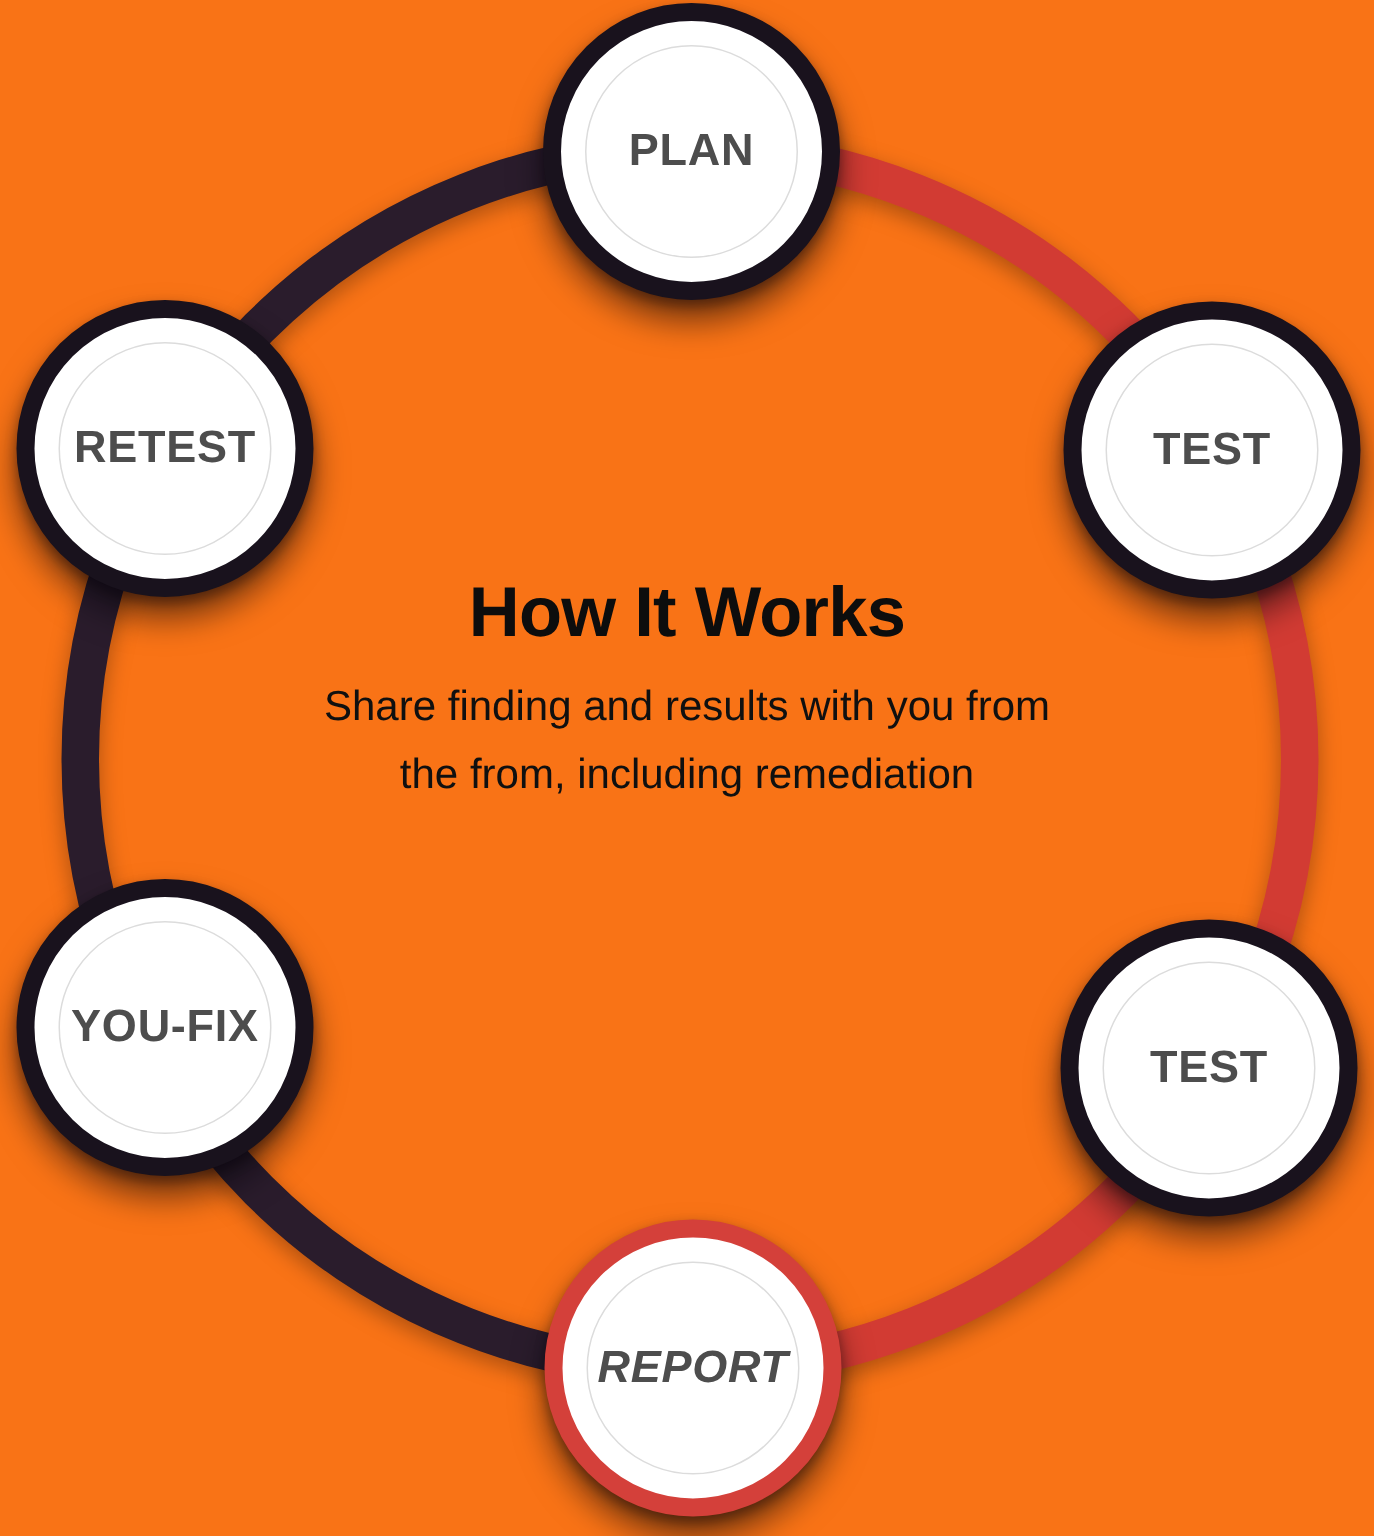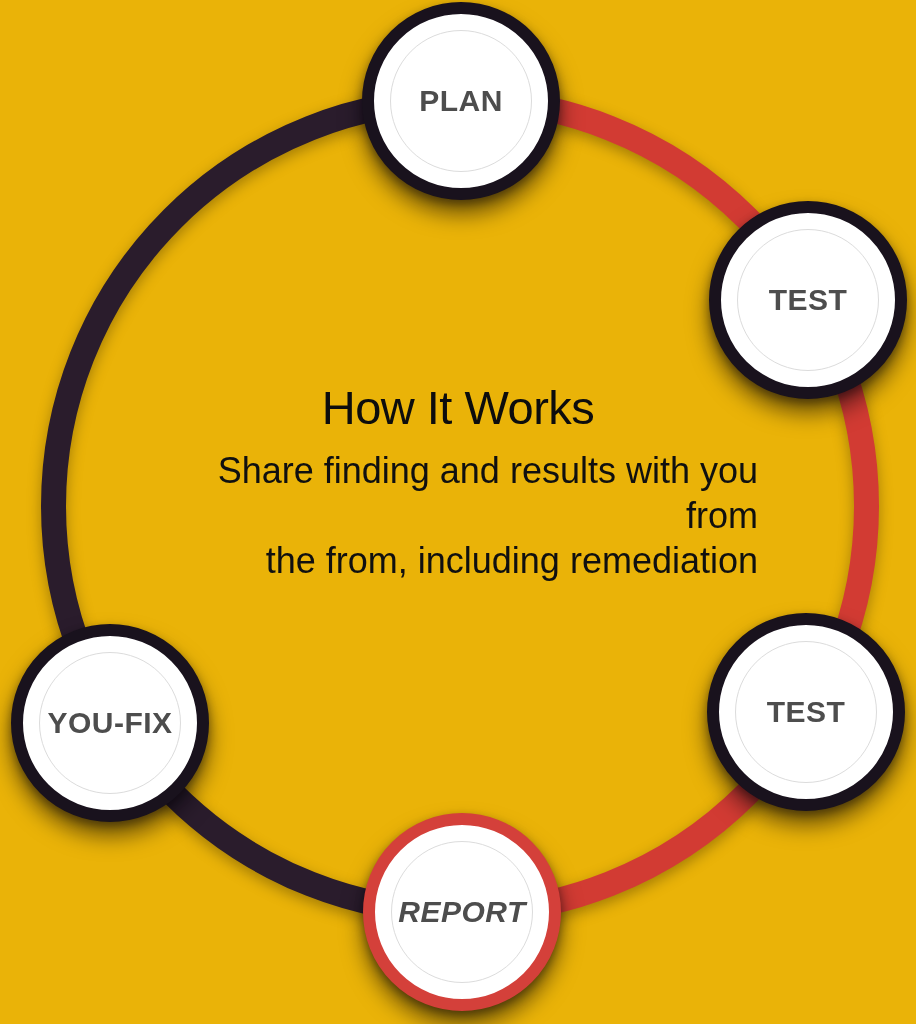--- a/index.html
+++ b/index.html
@@ -3,21 +3,21 @@
 <meta charset="utf-8">
 <style>
   html, body {
     margin: 0;
     padding: 0;
   }
   .stage {
     position: relative;
     width: 916px;
     height: 1024px;
-    background: #eab308;
+    background: #f97316;
     overflow: hidden;
     font-family: "Liberation Sans", sans-serif;
   }
   svg.ring {
     position: absolute;
     left: 0;
     top: 0;
     filter: drop-shadow(0 5px 7px rgba(0,0,0,0.30));
   }
   .node {
@@ -46,43 +46,42 @@
     color: #4D4D4D;
     position: relative;
   }
   .node.ring-red {
     border-color: #D4403A;
   }
   .node-plan    { left: 362px; top: 2px;   }
   .node-scope   { left: 709px; top: 201px; }
   .node-test    { left: 707px; top: 613px; }
   .node-report  { left: 363px; top: 813px; font-style: italic; }
-  .node-youfix  { left: 11px;  top: 624px; text-align: center; }
+  .node-youfix  { left: 11px;  top: 586px; text-align: center; }
   .node-retest  { left: 11px;  top: 200px; }
   .center-text {
     position: absolute;
     left: 158px;
     top: 384px;
     width: 600px;
     text-align: center;
   }
   .center-text h1 {
     margin: 0 0 17px 0;
     font-size: 47px;
     line-height: 1;
-    font-weight: 400;
+    font-weight: 700;
     color: #0D0D0D;
     letter-spacing: -0.5px;
   }
   .center-text .desc-line {
     display: block;
-    font-size: 36px;
+    font-size: 28px;
     line-height: 45px;
     color: #101010;
-    text-align: right;
   }
 </style>
 </head>
 <body>
 
 <div class="stage">
 
   <svg class="ring" width="916" height="1024" viewBox="0 0 916 1024">
     <path d="M 460 99.5 A 406.5 406.5 0 0 1 460 912.5" fill="none" stroke="#D23B33" stroke-width="25"></path>
     <path d="M 460 912.5 A 406.5 406.5 0 0 1 460 99.5" fill="none" stroke="#2A1C2C" stroke-width="25"></path>
@@ -101,20 +100,23 @@
   </div>
 
   <div class="node node-report ring-red">
     <span class="label">REPORT</span>
   </div>
 
   <div class="node node-youfix">
     <span class="label">YOU-FIX</span>
   </div>
 
+  <div class="node node-retest">
+    <span class="label">RETEST</span>
+  </div>
 
   <div class="center-text">
     <h1>How It Works</h1>
     <span class="desc-line">Share finding and results with you from</span>
     <span class="desc-line">the from, including remediation</span>
   </div>
 
 </div>
 
 </body></html>

